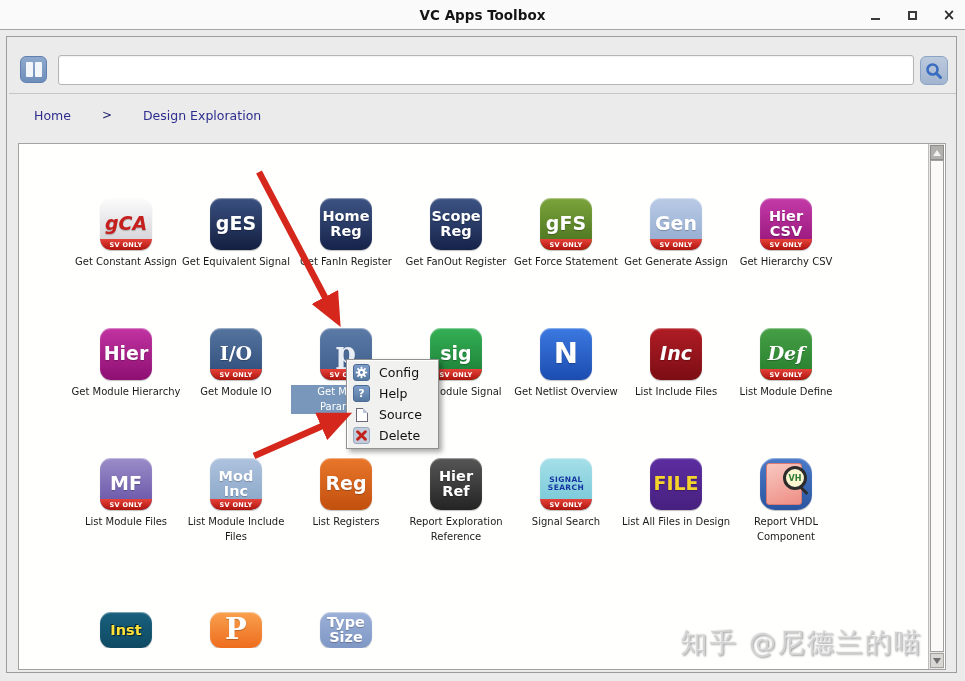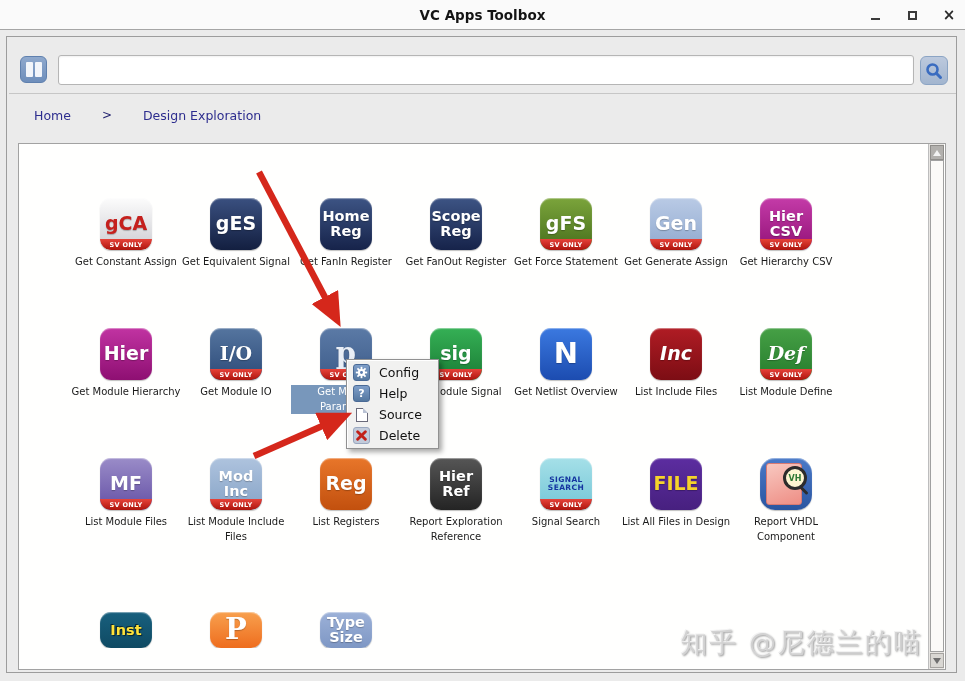--- a/index.html
+++ b/index.html
@@ -152,21 +152,21 @@
     <span class="crumb">Home</span>
     <span class="crumb-sep">&gt;</span>
     <span class="crumb">Design Exploration</span>
   </div>
 
   <div class="content">
     <div id="grid">
         <div class="row r0">
           <div class="app-cell">
             <div class="app-icon " style="background: linear-gradient(rgb(252, 252, 252), rgb(205, 205, 210));">
-              <span class="line lg" style="color: rgb(197, 32, 29);">gCA</span>
+              <span class="line lg" style="color: rgb(197, 32, 29); font-style: italic;">gCA</span>
               <div class="sv-banner">SV ONLY</div>
             </div>
             <div class="app-label">Get Constant Assign</div>
           </div>
           <div class="app-cell">
             <div class="app-icon " style="background: linear-gradient(rgb(58, 80, 128), rgb(19, 31, 64));">
               <span class="line lg" style="color: rgb(255, 255, 255);">gES</span>
             </div>
             <div class="app-label">Get Equivalent Signal</div>
           </div>

